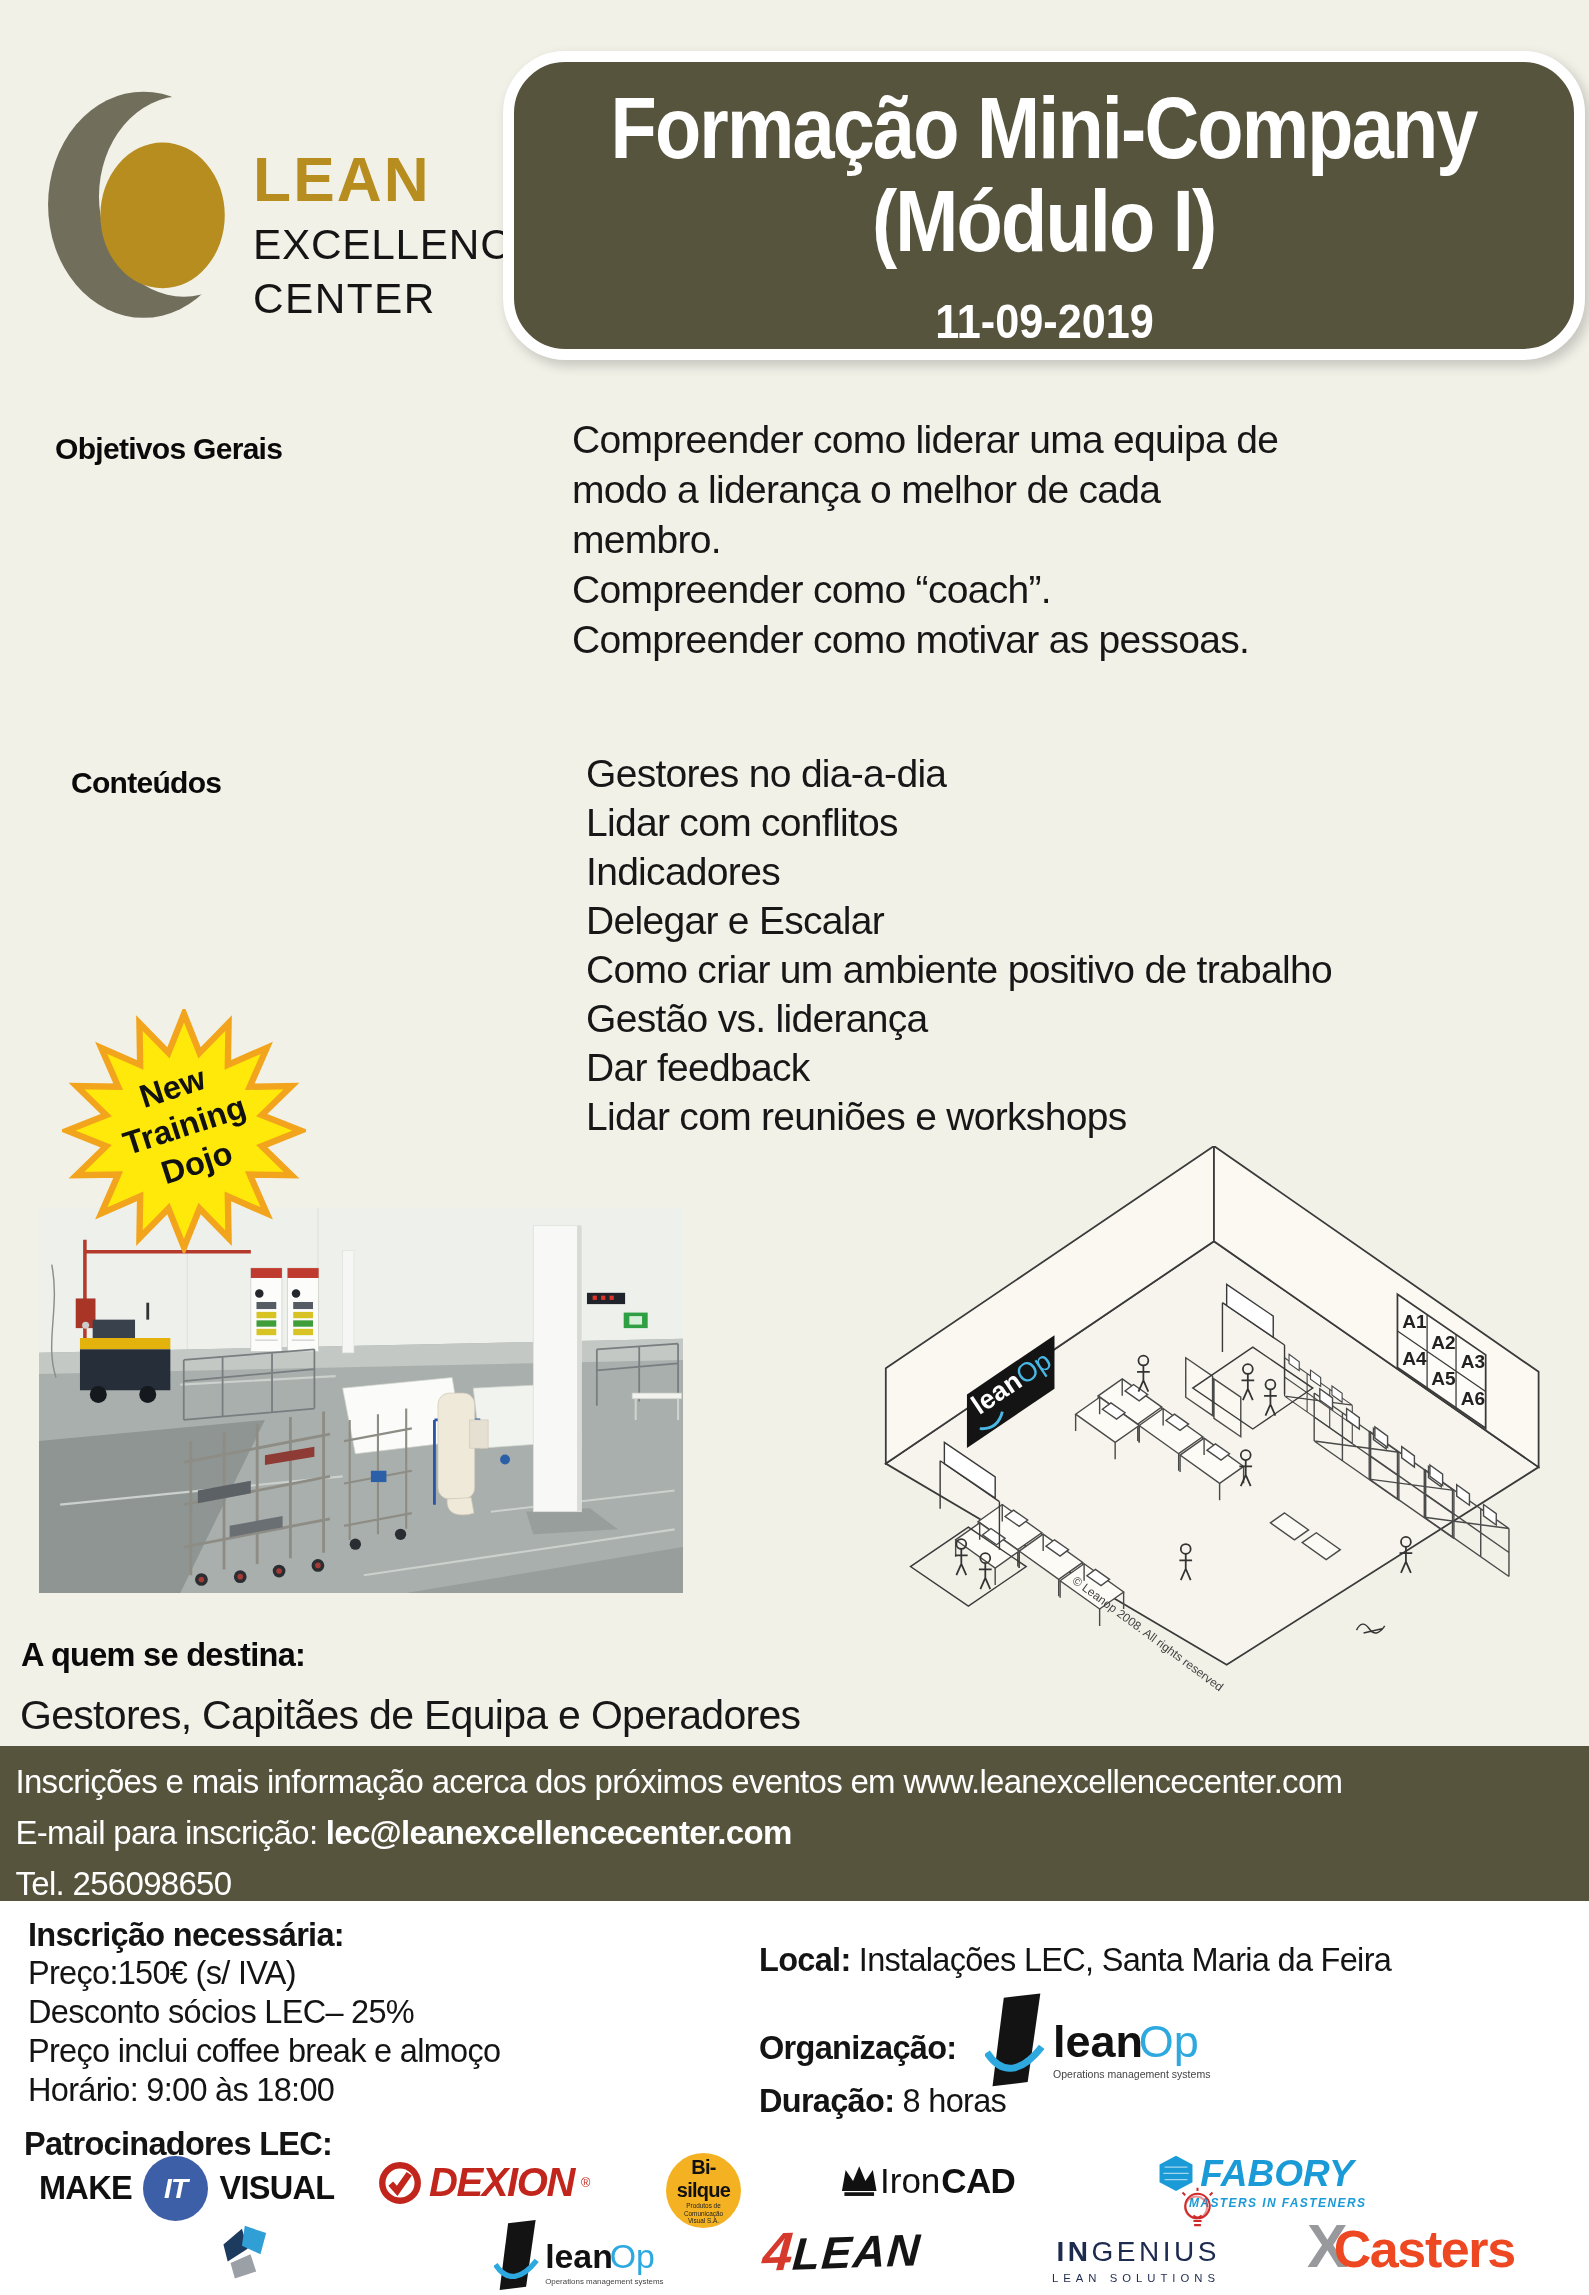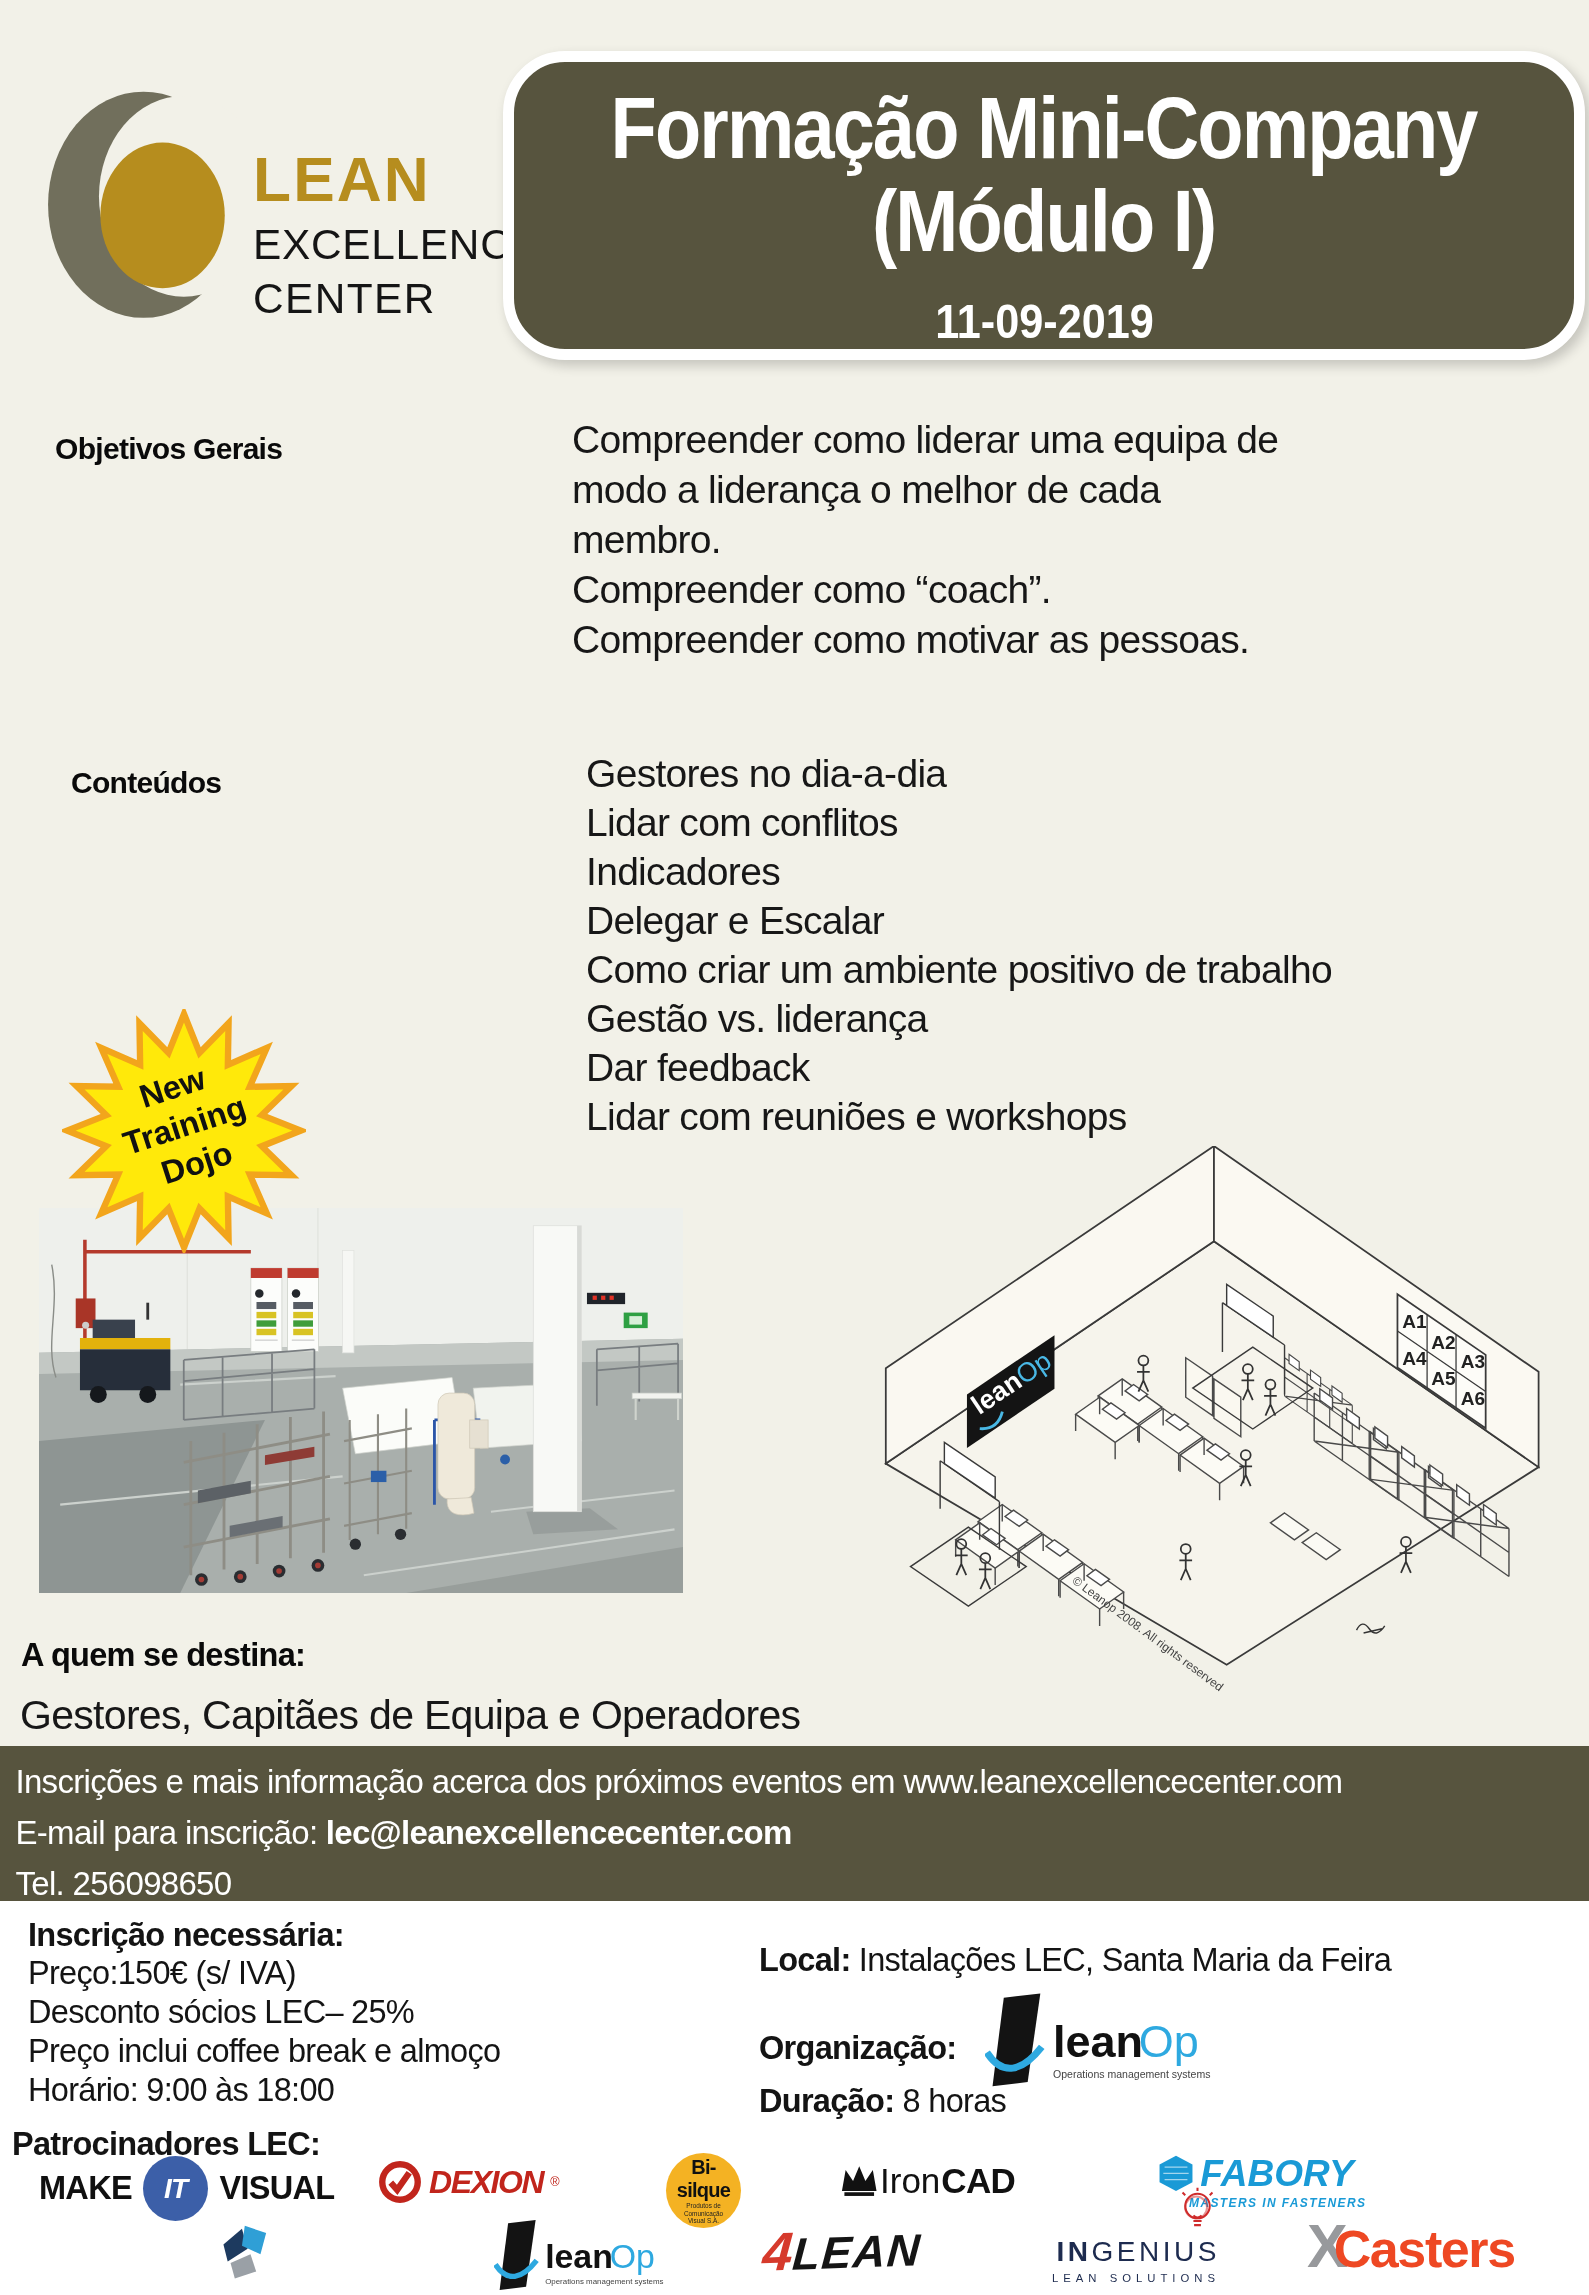--- a/index.html
+++ b/index.html
@@ -27,21 +27,21 @@
   .banner b{font-weight:bold;}
   .white-bottom{position:absolute;left:0;top:1901px;width:1589px;height:394px;background:#ffffff;}
   .det-line{font-size:32.5px;line-height:39px;letter-spacing:-0.7px;color:#141414;white-space:nowrap;}
   .det-b{font-weight:bold;}
   
   .spn{position:absolute;display:flex;align-items:center;}
   .miv{gap:11.3px;font-weight:800;font-size:32.5px;color:#101010;letter-spacing:-0.7px;}
   .miv .it-circle{width:65px;height:65px;border-radius:50%;background:#3c5fa8;color:#fff;
       display:flex;align-items:center;justify-content:center;font-style:italic;font-weight:bold;font-size:28px;}
   .dexion{gap:7px;}
-  .dexion .dx-name{font-size:32px;font-weight:800;font-style:italic;color:#c1251c;letter-spacing:-1.4px;}
+  .dexion .dx-name{font-size:40px;font-weight:800;font-style:italic;color:#c1251c;letter-spacing:-1.4px;}
   .dexion sup{font-size:12.7px;color:#c1251c;}
   .bisilque{width:75px;height:75px;border-radius:50%;background:#f4b223;flex-direction:column;
             justify-content:center;text-align:center;}
   .bisilque .bs-name{font-weight:bold;font-size:20px;color:#111;letter-spacing:-0.7px;}
   .bisilque .bs-sub{font-size:6.4px;color:#222;line-height:7.8px;}
   .ironcad{gap:1px;}
   .ironcad .ic1{font-size:35px;color:#111;}
   .ironcad .ic2{font-size:35px;font-weight:800;color:#111;letter-spacing:-0.7px;}
   .fabory{flex-direction:column;align-items:center;}
   .fabory .fb-row{display:flex;align-items:center;gap:5.7px;}
@@ -292,21 +292,21 @@
 
   <div class="white-bottom"></div>
 
   <div class="abs det-line det-b" style="left:28px;top:1916px;">Inscrição necessária:</div>
   <div class="abs" style="left:28px;top:1954px;">
     <div class="det-line">Preço:150€ (s/ IVA)</div>
     <div class="det-line">Desconto sócios LEC– 25%</div>
     <div class="det-line">Preço inclui coffee break e almoço</div>
     <div class="det-line">Horário: 9:00 às 18:00</div>
   </div>
-  <div class="abs det-line det-b" style="left:12px;top:2125px;text-align:right;">Patrocinadores LEC:</div>
+  <div class="abs det-line det-b" style="left:24px;top:2125px;text-align:right;">Patrocinadores LEC:</div>
 
   <div class="abs det-line" style="left:759px;top:1941px;"><span class="det-b">Local:</span><span> Instalações LEC, Santa Maria da Feira</span></div>
   <div class="abs det-line det-b" style="left:759px;top:2029px;">Organização:</div>
   <svg class="abs" style="left:985px;top:1992px;" width="226" height="109" viewBox="0 0 320 155">
     <polygon points="26,8 78,2 60,128 10,134" fill="#131313"></polygon>
     <path d="M2,86 C24,120 52,114 80,78" stroke="#2ea9e0" stroke-width="10" fill="none"></path>
     <text x="96" y="92" font-size="64" font-weight="bold" fill="#111">lean</text>
     <text x="218" y="92" font-size="64" fill="#2ea9e0">Op</text>
     <text x="96" y="122" font-size="15" fill="#444">Operations management systems</text>
   </svg>

